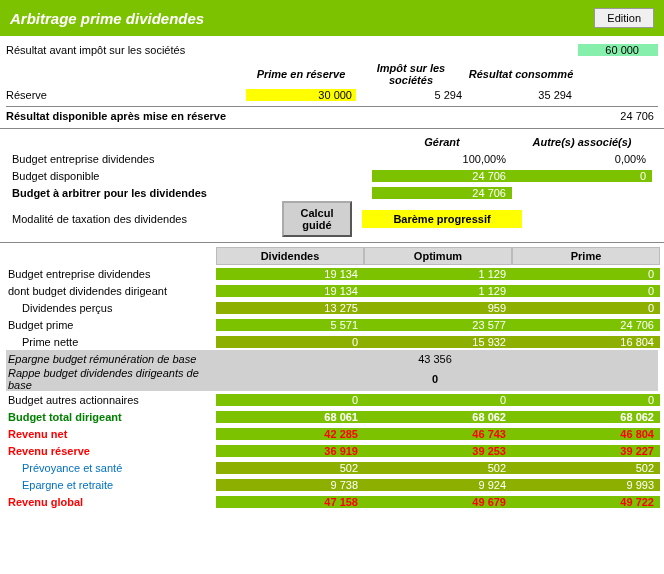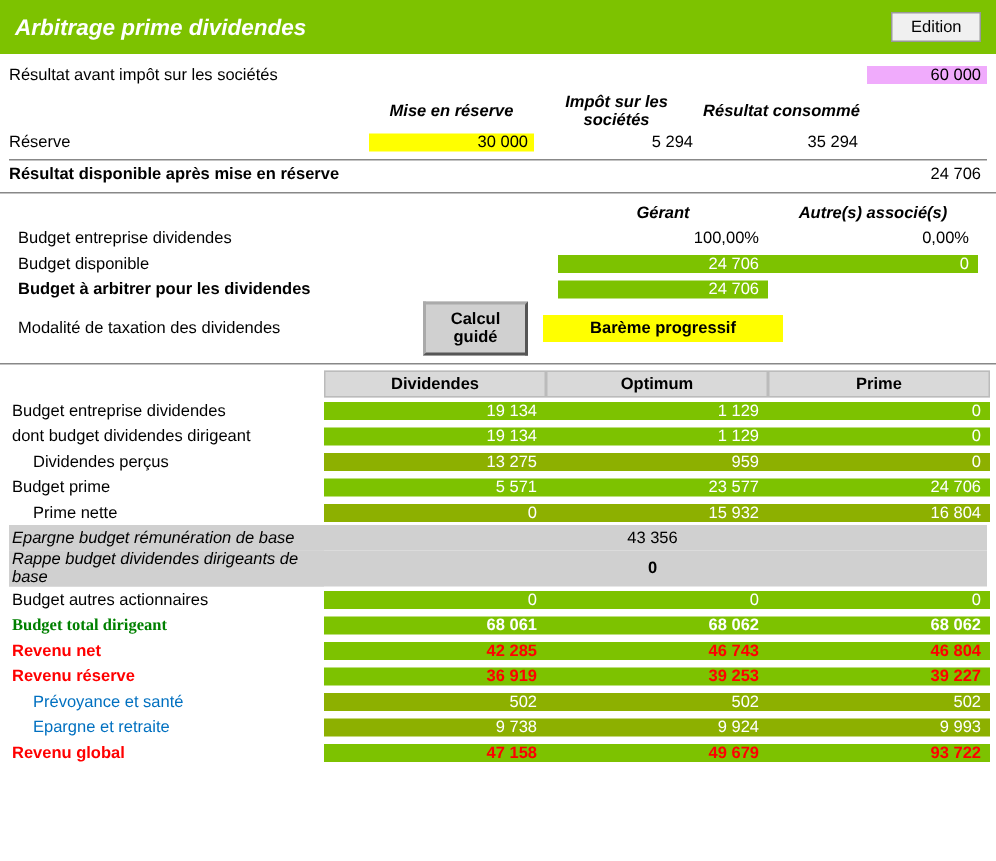--- a/index.html
+++ b/index.html
@@ -65,24 +65,24 @@
       display: flex;
       justify-content: space-between;
       align-items: center;
       min-height: 20px;
     }
     .sec1 .top-label {
       font-size: 11px;
       flex: 1;
     }
     .sec1 .top-value {
-      background: #f0abfc;
+      background: #86efac;
       width: 80px;
       text-align: right;
-      padding-right: 4px;
+      padding-right: 19px;
       font-size: 11px;
     }
 
     
     .three-col-header {
       display: flex;
       align-items: center;
     }
     .three-col-header .spacer { flex: 0 0 240px; }
     .three-col-header .col-h {
@@ -211,21 +211,21 @@
 </div>
 
 <div class="sec1">
   <div class="top-row">
     <span class="top-label">Résultat avant impôt sur les sociétés</span>
     <div class="top-value">60 000</div>
   </div>
 
   <div class="three-col-header" style="margin-top:2px;">
     <div class="spacer"></div>
-    <div class="col-h">Mise en réserve</div>
+    <div class="col-h">Prime en réserve</div>
     <div class="col-h">Impôt sur les sociétés</div>
     <div class="col-h">Résultat consommé</div>
   </div>
 
   <div class="row" style="margin-bottom:2px;">
     <div class="label-cell" style="flex:0 0 240px;">Réserve</div>
     <div class="value-cell yellow-bg" style="flex:0 0 110px;">30 000</div>
     <div class="value-cell" style="flex:0 0 110px;">5 294</div>
     <div class="value-cell" style="flex:0 0 110px;">35 294</div>
   </div>
@@ -330,21 +330,21 @@
   </div>
 
   <div class="div-row">
     <div class="dr-label">Budget autres actionnaires</div>
     <div class="dr-val green-bg">0</div>
     <div class="dr-val green-bg">0</div>
     <div class="dr-val green-bg">0</div>
   </div>
 
   <div class="div-row">
-    <div class="dr-label bold" style="color:green; font-weight:bold;font-family:Liberation Serif, serif;">Budget total dirigeant</div>
+    <div class="dr-label bold" style="color:green; font-weight:bold;">Budget total dirigeant</div>
     <div class="dr-val green-bg" style="font-weight:bold;">68 061</div>
     <div class="dr-val green-bg" style="font-weight:bold;">68 062</div>
     <div class="dr-val green-bg" style="font-weight:bold;">68 062</div>
   </div>
 
   <div class="div-row">
     <div class="dr-label" style="color:red; font-weight:bold;">Revenu net</div>
     <div class="dr-val green-bg" style="color:red; font-weight:bold;">42 285</div>
     <div class="dr-val green-bg" style="color:red; font-weight:bold;">46 743</div>
     <div class="dr-val green-bg" style="color:red; font-weight:bold;">46 804</div>
@@ -368,16 +368,16 @@
     <div class="dr-label indent" style="color:#0070C0;">Epargne et retraite</div>
     <div class="dr-val olive-bg">9 738</div>
     <div class="dr-val olive-bg">9 924</div>
     <div class="dr-val olive-bg">9 993</div>
   </div>
 
   <div class="div-row">
     <div class="dr-label" style="color:red; font-weight:bold;">Revenu global</div>
     <div class="dr-val green-bg" style="color:red; font-weight:bold;">47 158</div>
     <div class="dr-val green-bg" style="color:red; font-weight:bold;">49 679</div>
-    <div class="dr-val green-bg" style="color:red; font-weight:bold;">93 722</div>
+    <div class="dr-val green-bg" style="color:red; font-weight:bold;">49 722</div>
   </div>
 
 </div>
 
 </body></html>

